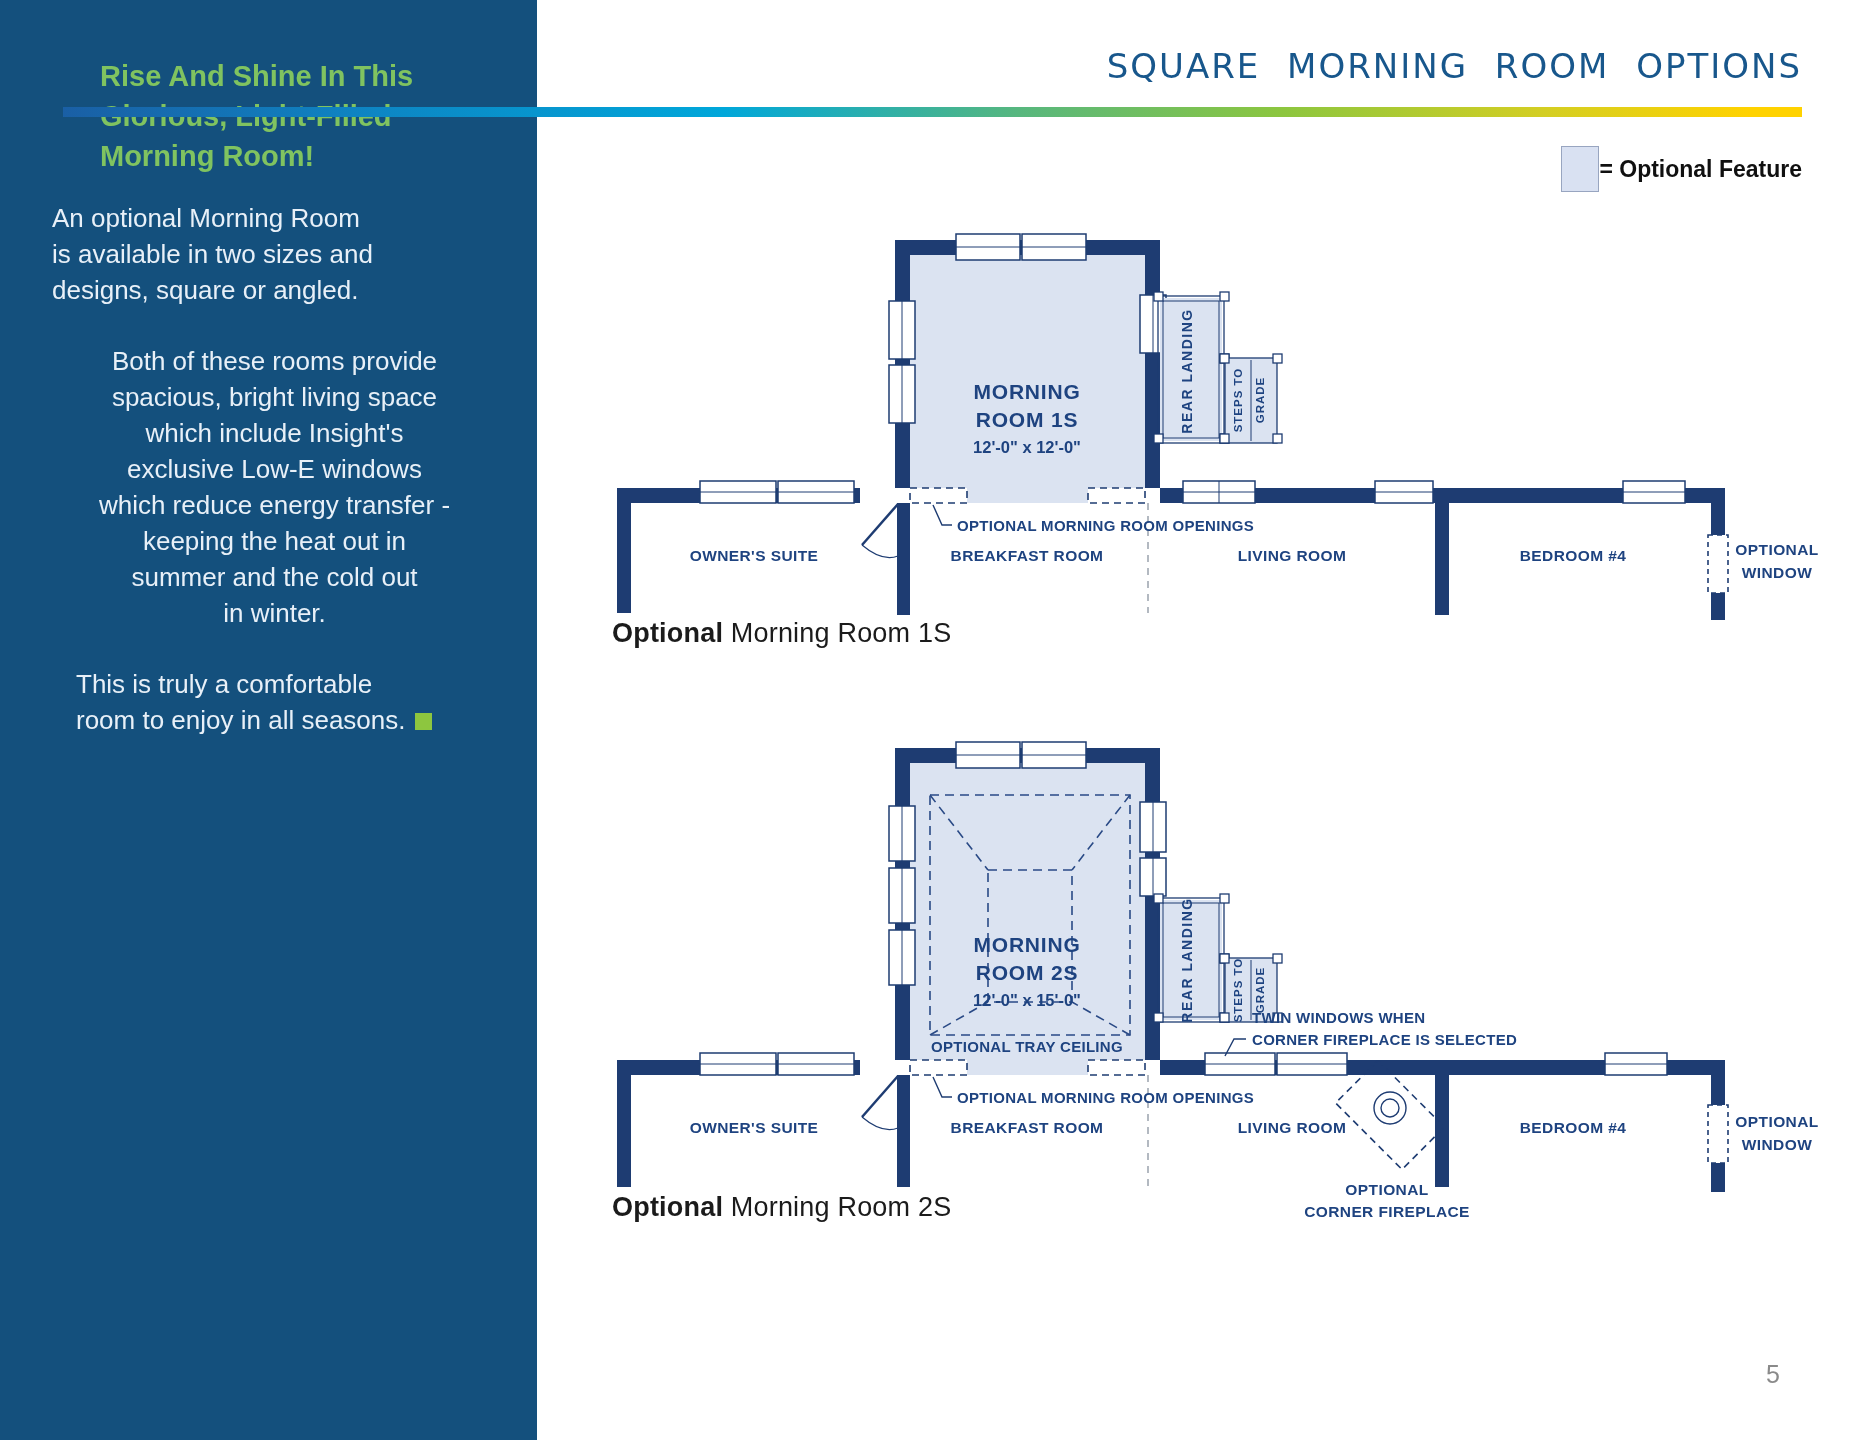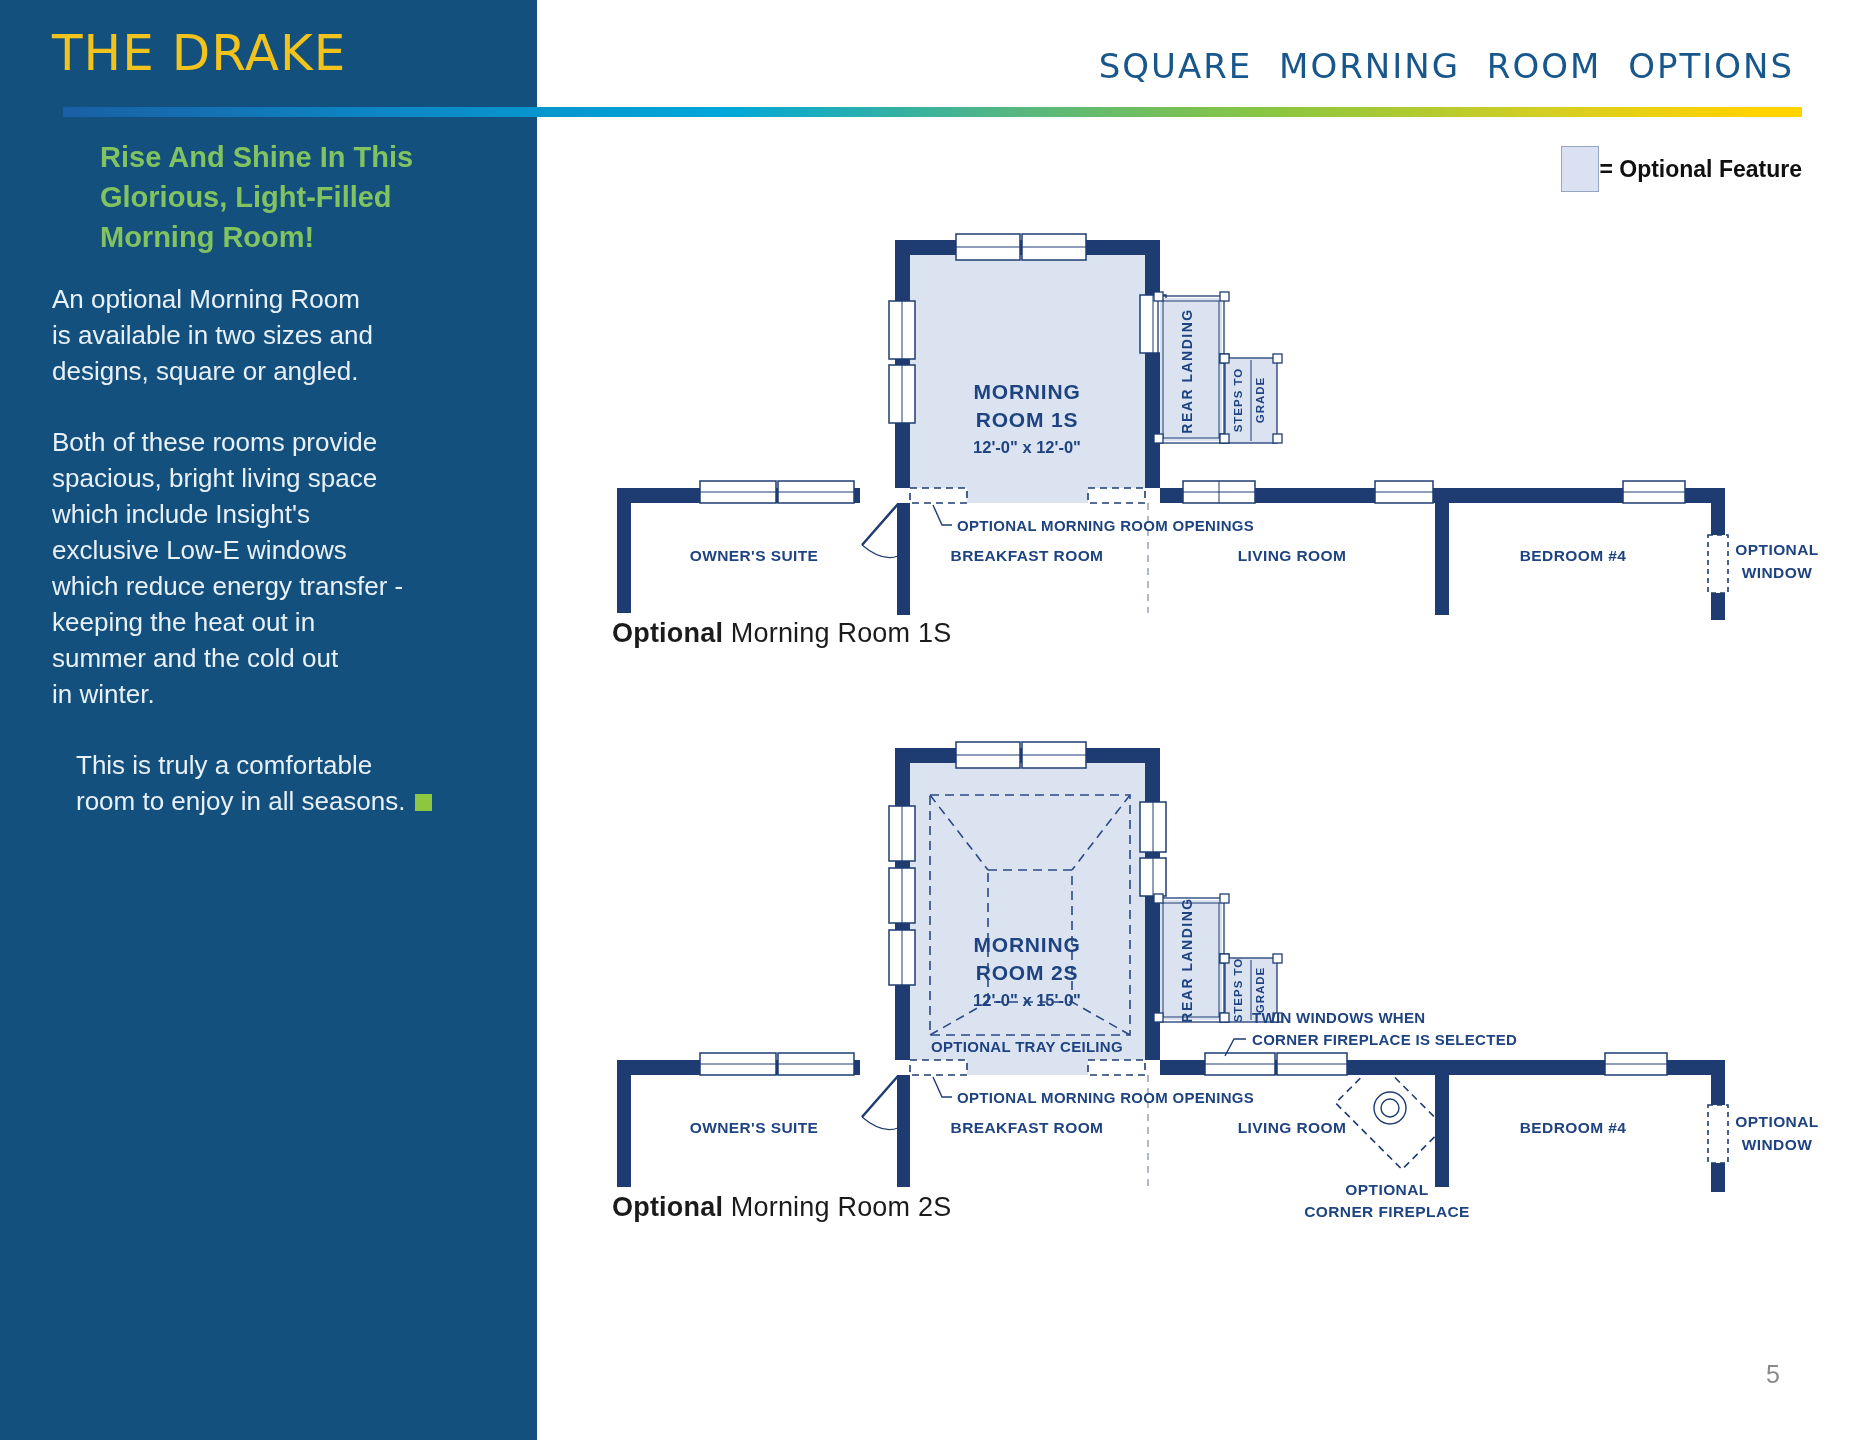--- a/index.html
+++ b/index.html
@@ -40,34 +40,34 @@
     font-size:29px;font-weight:bold;line-height:40px;
     color:var(--green);
     white-space:pre-line;
     margin-left:48px;
   }
   .sidebar p{
     font-size:26px;line-height:36px;color:var(--body-text);
     white-space:pre-line;
   }
   .para1{margin-top:24px;}
-  .para2{margin-top:35px;}
+  .para2{margin-top:35px;text-align:center;}
   .para3{margin-top:35px;margin-left:24px;}
   .green-square{
     display:inline-block;width:17px;height:17px;
     background:var(--bullet-green);
     margin-left:9px;vertical-align:-1px;
   }
   
   .gradient-bar{
     position:absolute;left:63px;top:107px;width:1739px;height:10px;
     background:linear-gradient(to right,#1A5FA5 0%,#0D86C4 18%,#00A7DA 38%,#57B77E 55%,#8CC63F 70%,#D3CE23 85%,#FFD200 97%);
   }
   .page-title{
-    position:absolute;right:70px;top:46px;
+    position:absolute;right:62px;top:46px;
     font-family:"DejaVu Sans", sans-serif;
     font-size:34px;font-weight:normal;
     letter-spacing:2px;word-spacing:14px;
     color:var(--header-blue);
   }
   .legend{
     position:absolute;right:62px;top:146px;
     display:flex;align-items:center;gap:0;
   }
   .legend-swatch{
@@ -110,21 +110,20 @@
   .caption b{font-weight:bold;}
   .page-number{
     position:absolute;left:1766px;top:1360px;
     font-size:25px;color:#8A8A8A;
   }
 </style>
 </head>
 <body>
 
 <aside class="sidebar">
-  <h1>THE DRAKE</h1>
   <div class="headline">Rise And Shine In This
 Glorious, Light-Filled
 Morning Room!</div>
   <p class="para1">An optional Morning Room
 is available in two sizes and
 designs, square or angled.</p>
   <p class="para2">Both of these rooms provide
 spacious, bright living space
 which include Insight's
 exclusive Low-E windows

